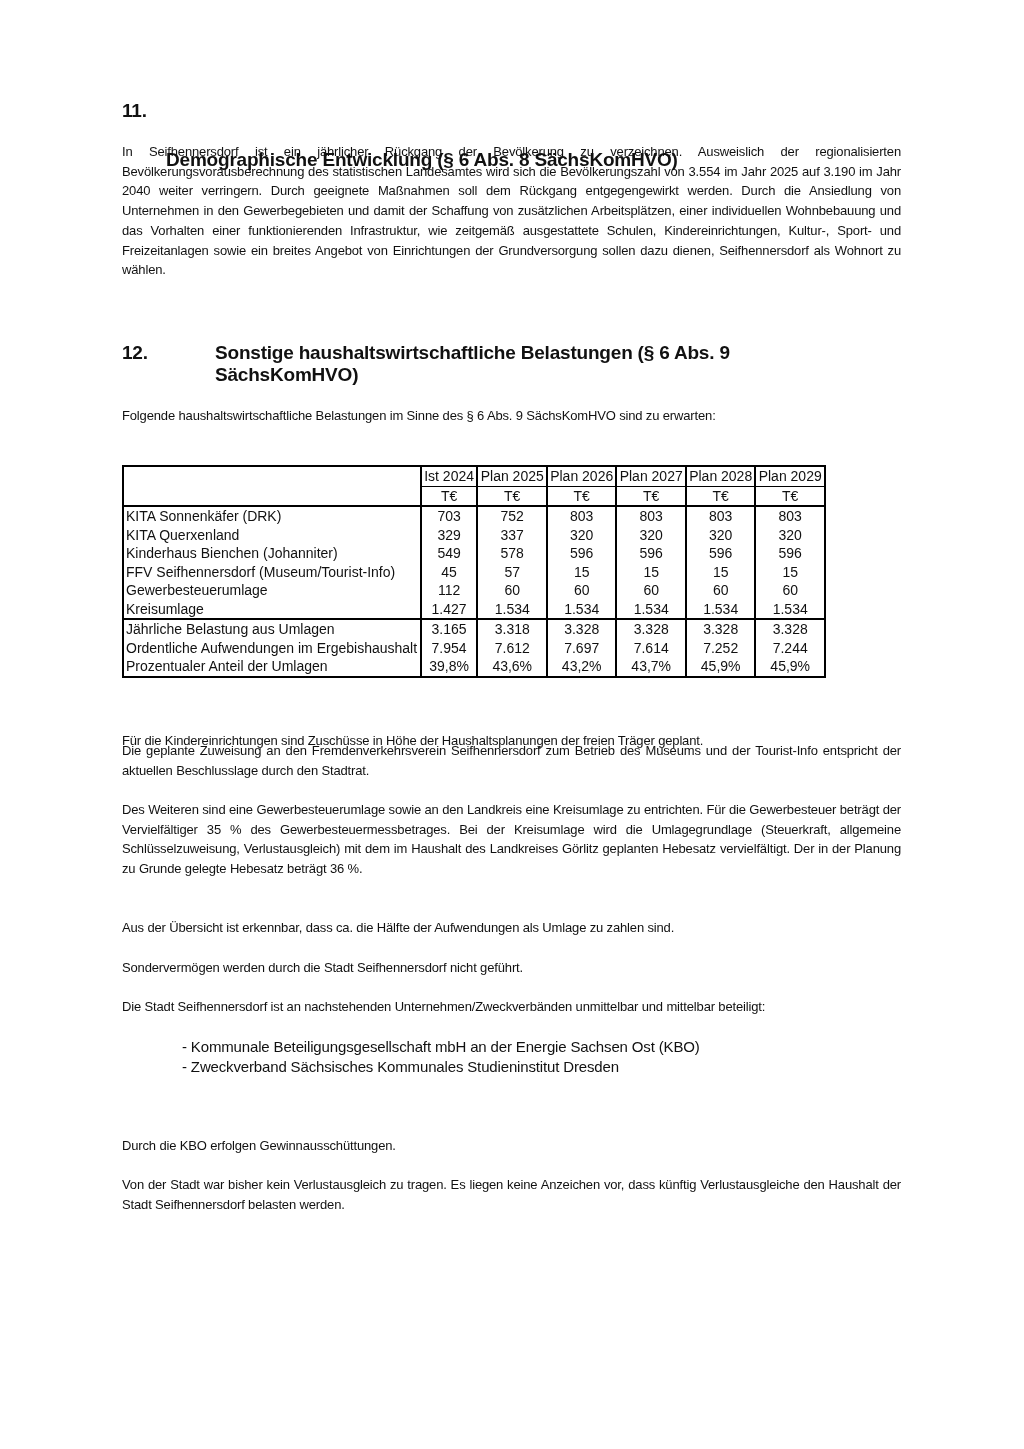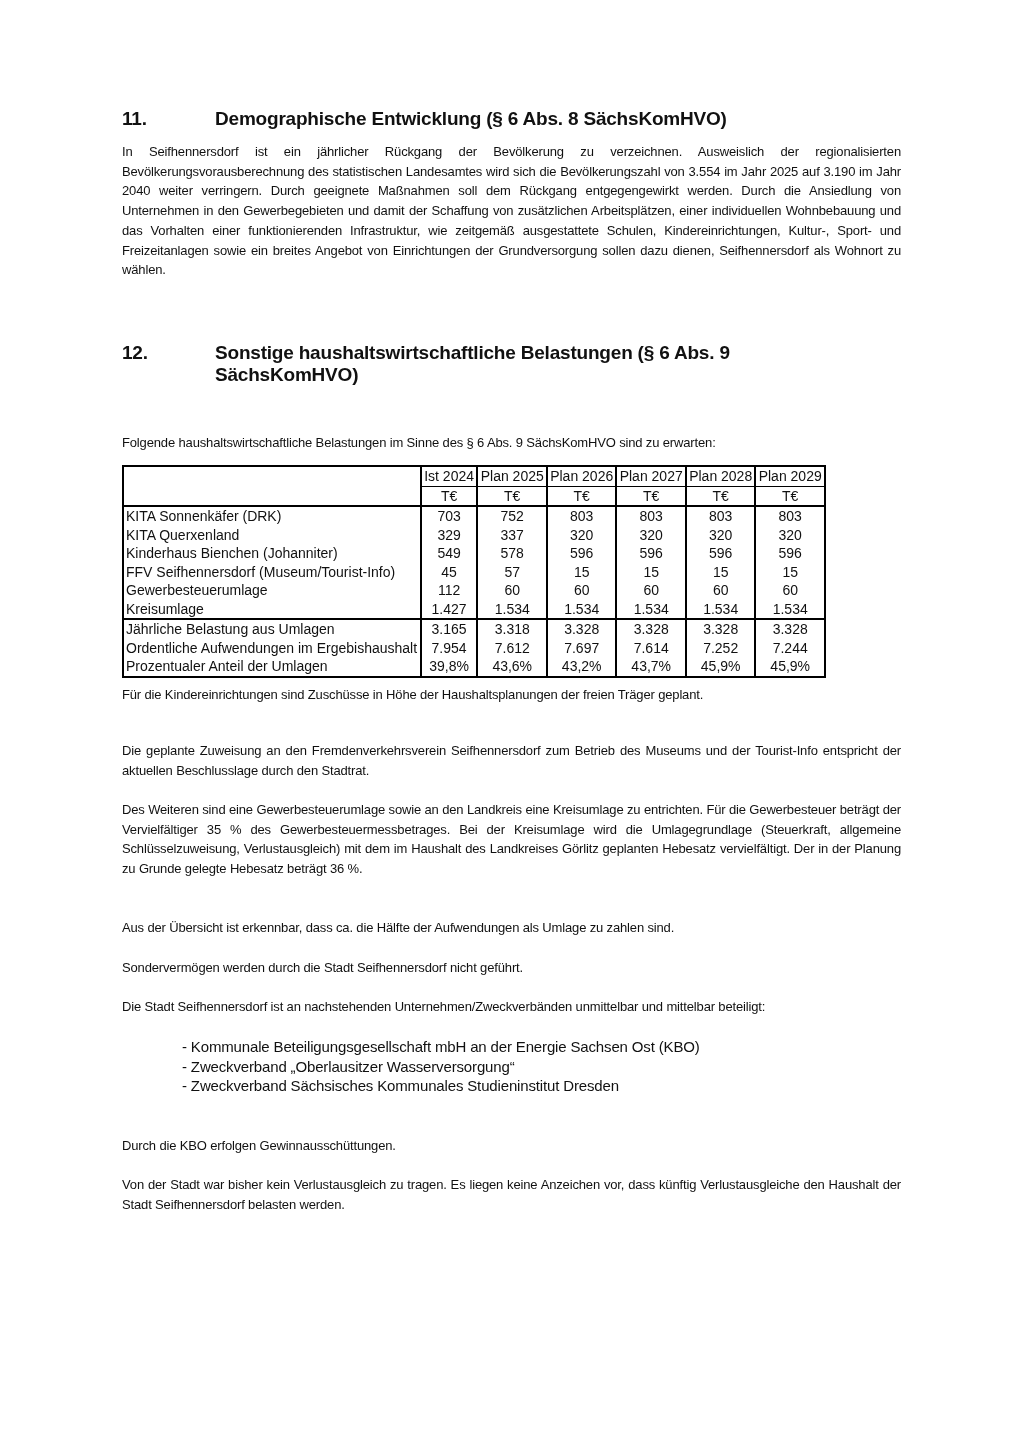--- a/index.html
+++ b/index.html
@@ -2,24 +2,24 @@
 <html><head>
   <meta charset="utf-8">
   <style>
     html, body { margin: 0; padding: 0; background: #ffffff; }
     body { width: 1024px; height: 1449px; position: relative; overflow: hidden; color: #111; }
     .page { position: absolute; left: 122px; top: 0; width: 779px; font-family: "Liberation Sans", sans-serif; }
     h2 { font-family: "Liberation Sans", sans-serif; font-weight: bold; font-size: 19px; line-height: 22px; margin: 0; display: flex; letter-spacing: -0.2px; }
     h2 .num { width: 49px; flex: 0 0 49px; }
     h2 .txt { flex: 1; margin-left: 44px; }
     p { margin: 0; font-size: 13px; line-height: 19.7px; text-align: justify; letter-spacing: -0.15px; }
-    #h11 { position: absolute; top: 108px; }
+    #h11 { position: absolute; top: 100px; flex-direction: column; }
     #p11 { position: absolute; top: 142px; width: 779px; }
     #h12 { position: absolute; top: 342px; width: 700px; }
-    #p12 { position: absolute; top: 406px; width: 779px; margin-top: 27px; }
+    #p12 { position: absolute; top: 406px; width: 779px; }
     table { position: absolute; top: 465px; left: 0; width: 704px; border-collapse: collapse; border: 2px solid #000; font-size: 14px; font-family: "Liberation Sans", sans-serif; }
     td, th { border-left: 1px solid #000; padding: 0 2px 0 2px; height: 18.5px; line-height: 18px; font-weight: normal; white-space: nowrap; }
     td.lbl { text-align: left; width: 307px; border-left: none; }
     td.val { text-align: center; width: 74px; border-left: 2px solid #000; }
     th.col { text-align: center; width: 74px; border-left: 2px solid #000; border-bottom: 1px solid #000; }
     th.blank { border-left: none; }
     tr.hdr2 th { border-bottom: 2px solid #000; }
     tr.sep td { border-top: 2px solid #000; }
     .after { position: absolute; width: 779px; }
     ul.list { list-style: none; margin: 0; padding: 0 0 0 60px; font-size: 15px; line-height: 19.7px; letter-spacing: -0.15px; }
@@ -142,29 +142,28 @@
           <td class="val">43,6%</td>
           <td class="val">43,2%</td>
           <td class="val">43,7%</td>
           <td class="val">45,9%</td>
           <td class="val">45,9%</td>
         </tr>
       </tbody>
   </table>
 
   <div id="after">
-    <p class="after" style="top:685px">Für die Kindereinrichtungen sind Zuschüsse in Höhe der Haushaltsplanungen der freien Träger geplant.</p>
+    <p class="after" style="top:731px">Für die Kindereinrichtungen sind Zuschüsse in Höhe der Haushaltsplanungen der freien Träger geplant.</p>
     <p class="after" style="top:741px">Die geplante Zuweisung an den Fremdenverkehrsverein Seifhennersdorf zum Betrieb des Museums und der Tourist-Info entspricht der aktuellen Beschlusslage durch den Stadtrat.</p>
     <p class="after" style="top:800px">Des Weiteren sind eine Gewerbesteuerumlage sowie an den Landkreis eine Kreisumlage zu entrichten. Für die Gewerbesteuer beträgt der Vervielfältiger 35 % des Gewerbesteuermessbetrages. Bei der Kreisumlage wird die Umlagegrundlage (Steuerkraft, allgemeine Schlüsselzuweisung, Verlustausgleich) mit dem im Haushalt des Landkreises Görlitz geplanten Hebesatz vervielfältigt. Der in der Planung zu Grunde gelegte Hebesatz beträgt 36 %.</p>
     <p class="after" style="top:918px">Aus der Übersicht ist erkennbar, dass ca. die Hälfte der Aufwendungen als Umlage zu zahlen sind.</p>
     <p class="after" style="top:958px">Sondervermögen werden durch die Stadt Seifhennersdorf nicht geführt.</p>
     <p class="after" style="top:997px">Die Stadt Seifhennersdorf ist an nachstehenden Unternehmen/Zweckverbänden unmittelbar und mittelbar beteiligt:</p>
     <ul class="list after" style="top:1037px">
       <li>- Kommunale Beteiligungsgesellschaft mbH an der Energie Sachsen Ost (KBO)</li>
-      <li>- Zweckverband „Oberlausitzer Wasserversorgung“</li>
       <li>- Zweckverband Sächsisches Kommunales Studieninstitut Dresden</li>
     </ul>
     <p class="after" style="top:1136px">Durch die KBO erfolgen Gewinnausschüttungen.</p>
     <p class="after" style="top:1175px">Von der Stadt war bisher kein Verlustausgleich zu tragen. Es liegen keine Anzeichen vor, dass künftig Verlustausgleiche den Haushalt der Stadt Seifhennersdorf belasten werden.</p>
   </div>
 </div>
 
 <div class="footer">18 / 98</div>
 
 </body></html>

